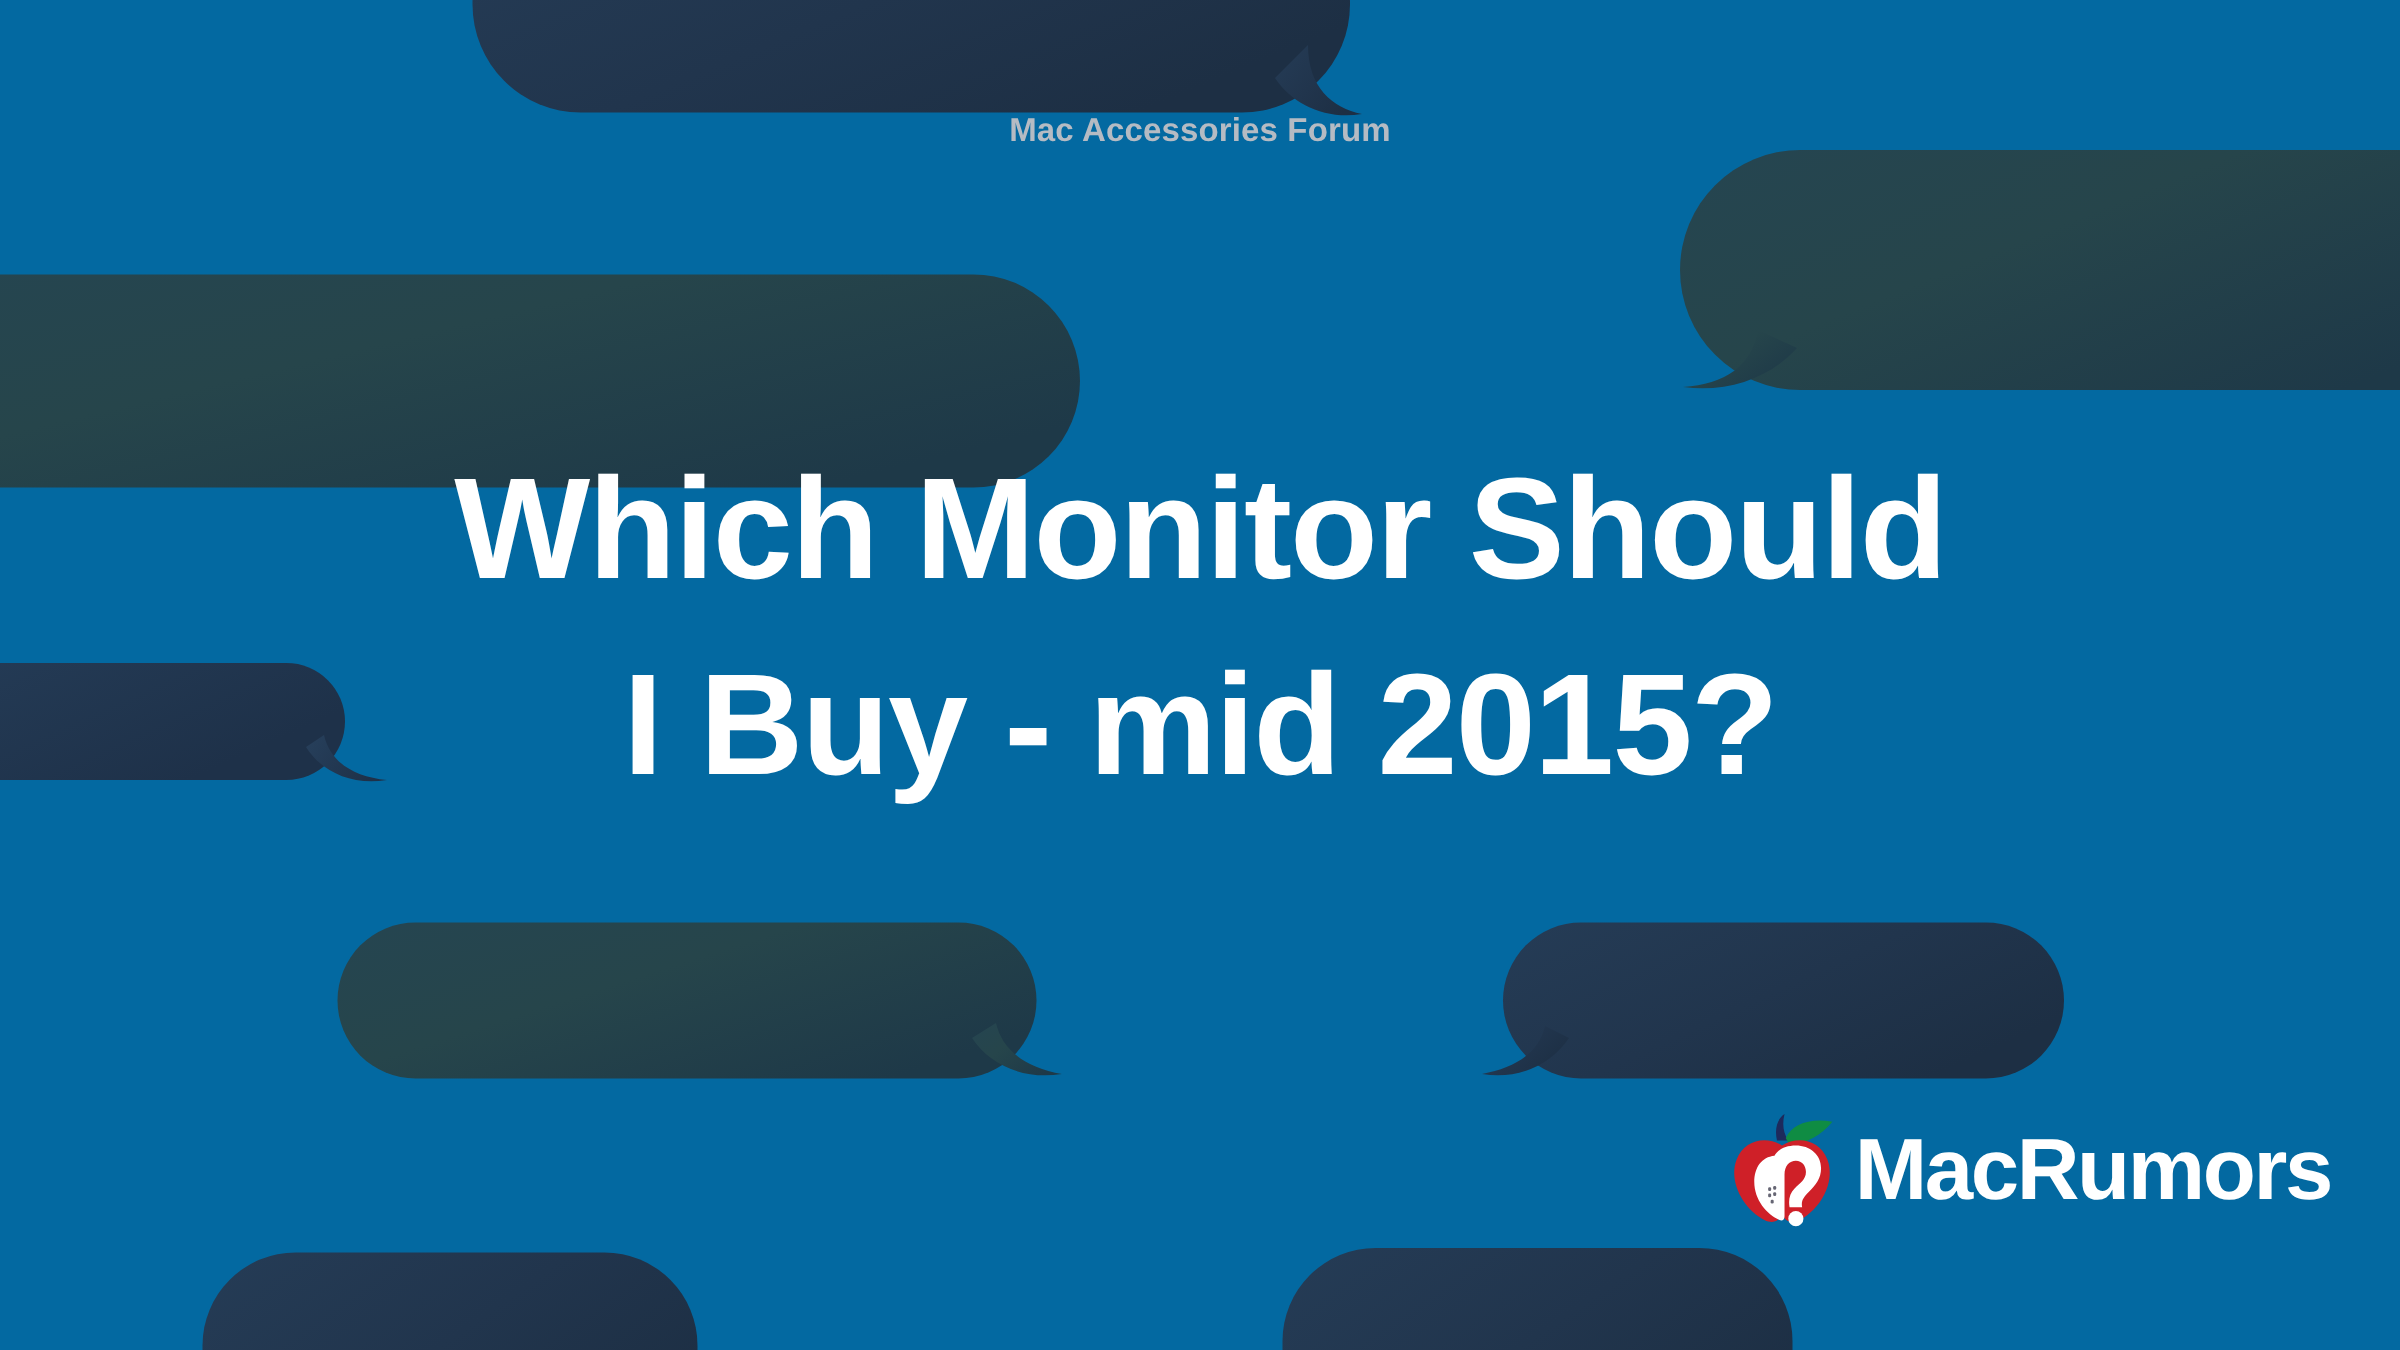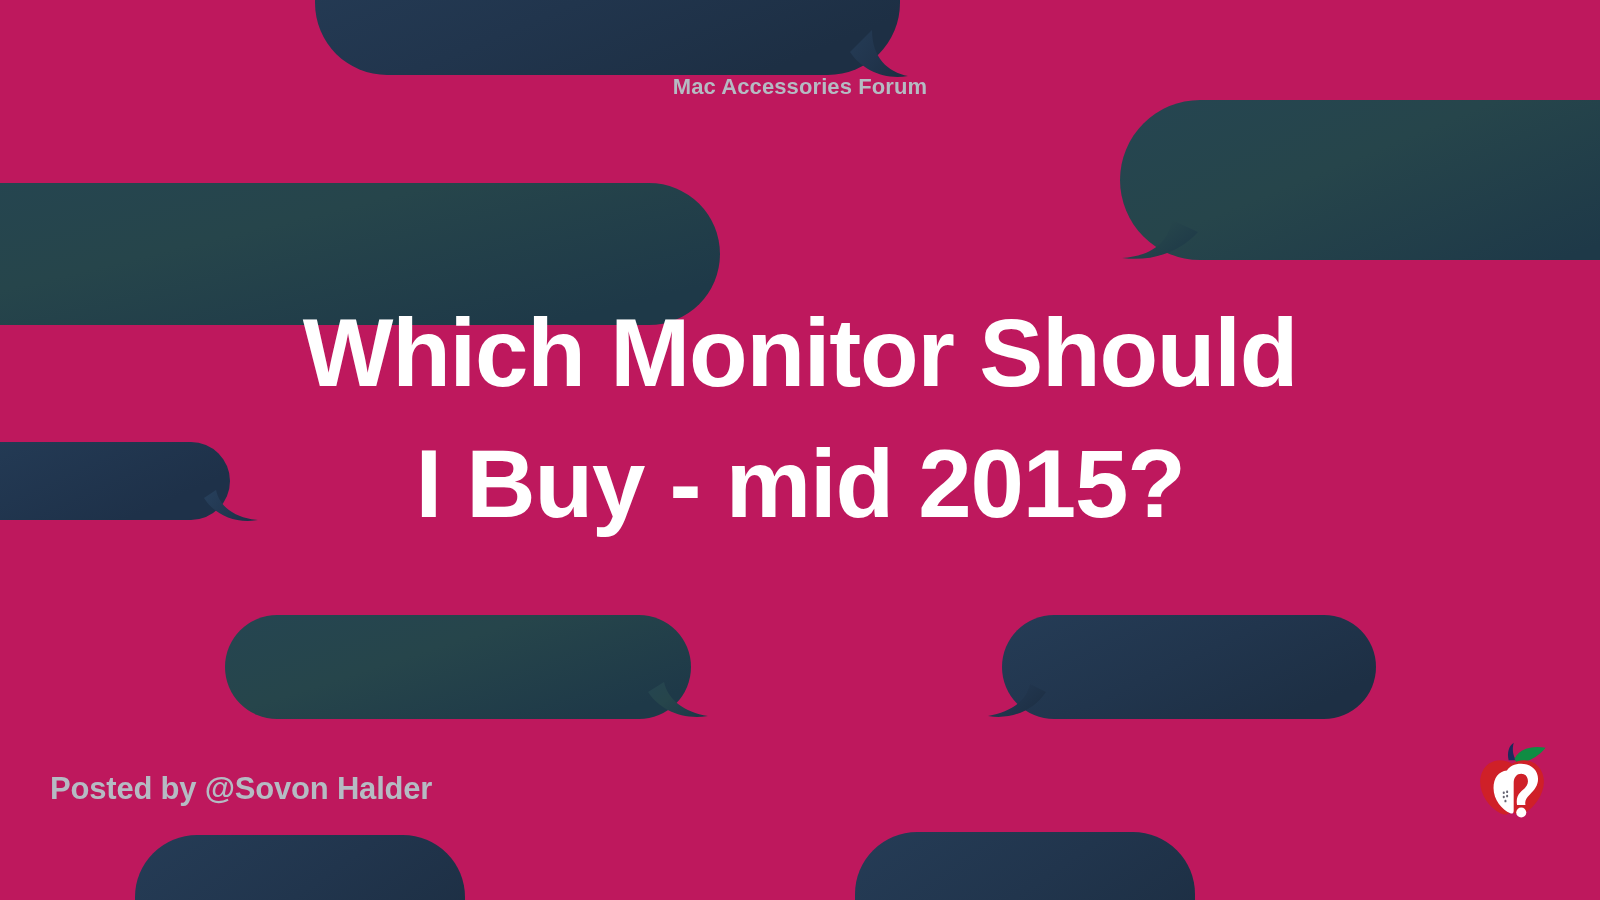--- a/index.html
+++ b/index.html
@@ -6,21 +6,21 @@
   html, body {
     margin: 0;
     padding: 0;
     background: #0f1d30;
   }
   #card {
     position: relative;
     width: 1600px;
     height: 900px;
     overflow: hidden;
-    background: #be185d;
+    background: #0369a1;
     font-family: "Liberation Sans", "DejaVu Sans", sans-serif;
     -webkit-font-smoothing: antialiased;
   }
 
   
   #bubbles {
     position: absolute;
     inset: 0;
     width: 1600px;
     height: 900px;
@@ -164,21 +164,20 @@
 
   <div id="content">
 
     <div class="forum-label">Mac Accessories Forum</div>
 
     <div class="title-wrap">
       <h1 class="title">Which Monitor Should
 I Buy - mid 2015?</h1>
     </div>
 
-    <div class="posted-by">Posted by @Sovon Halder</div>
 
     <div class="brand">
 
       <svg class="brand-mark" viewBox="0 0 100 100" aria-hidden="true">
 
         <path d="M46 29 C 44 20, 46 12, 52 8 C 50 16, 51 23, 55 29 Z" fill="#1d2a5c"></path>
 
         <path d="M53 27 C 58 16, 72 11, 90 14 C 80 26, 68 32, 55 31 Z" fill="#0f8c43"></path>
 
         <path d="M50 33 C 38 25, 20 28, 14 44 C 7 62, 20 84, 36 92 C 44 96, 50 92, 50 84 Z" fill="#cf2028"></path>
@@ -196,16 +195,17 @@
 
         <g fill="#4c4c5c" opacity="0.85">
           <rect x="39" y="66" width="2.4" height="3" rx="1"></rect>
           <rect x="43" y="65" width="2.4" height="3" rx="1"></rect>
           <rect x="39" y="71" width="2.4" height="3" rx="1"></rect>
           <rect x="43" y="70" width="2.4" height="3" rx="1"></rect>
           <rect x="41" y="76" width="2.4" height="3" rx="1"></rect>
         </g>
       </svg>
 
+      <span class="brand-word">MacRumors</span>
     </div>
 
   </div>
 </div>
 
 </body></html>

